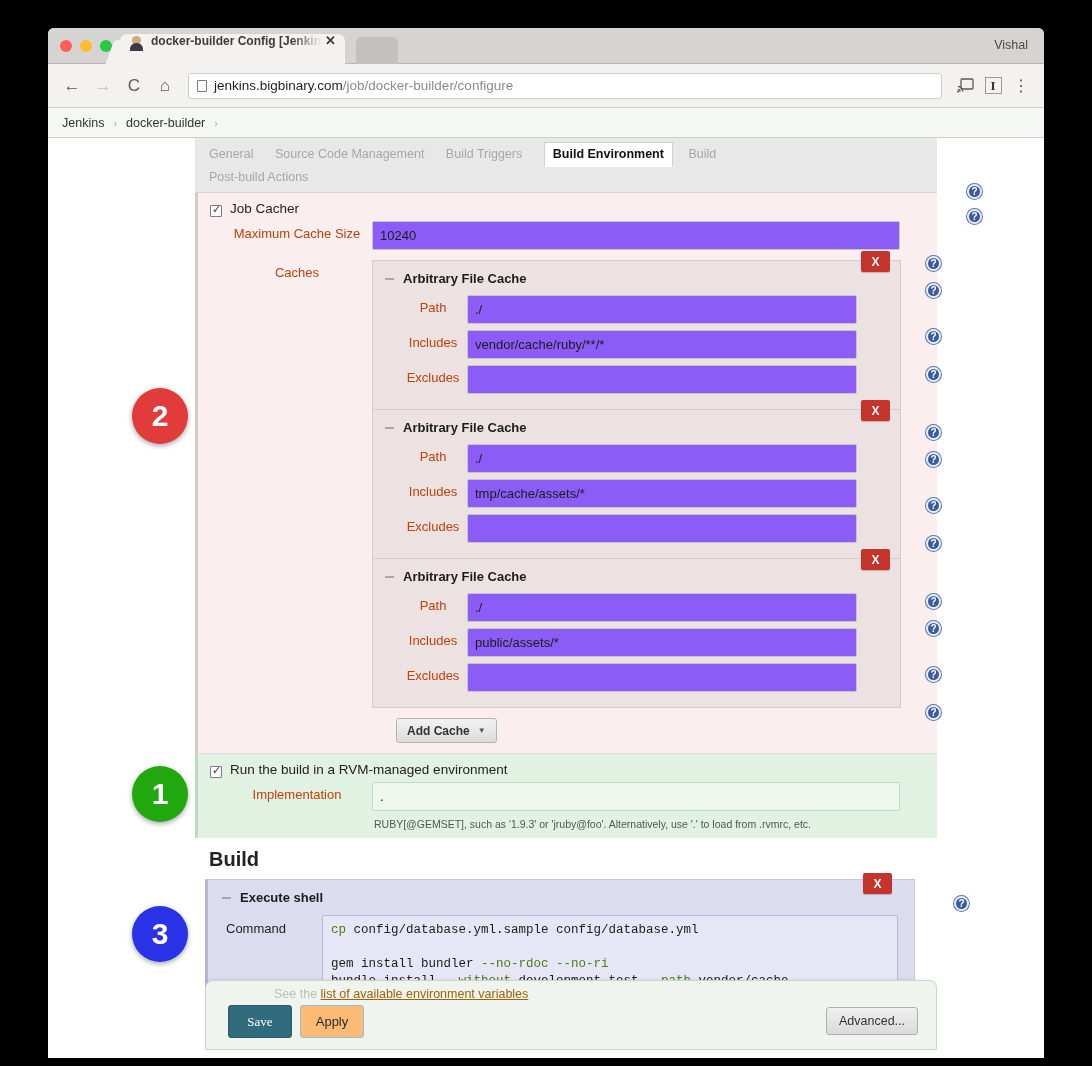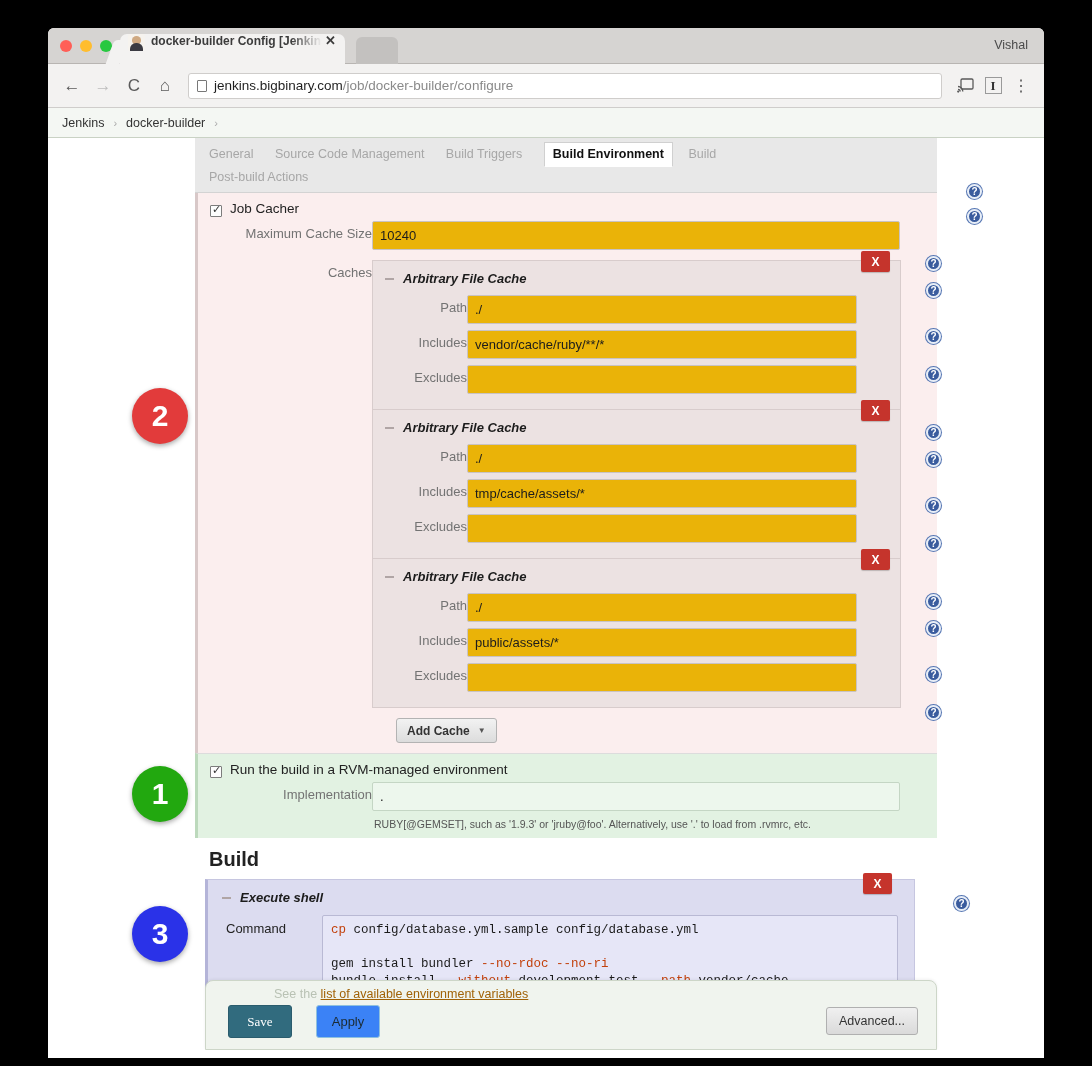--- a/index.html
+++ b/index.html
@@ -207,25 +207,25 @@
     line-height: 12px;
   }
   .opt-label { font-size: 13.5px; color: #222; }
 
   .field-row {
     display: flex; align-items: flex-start;
     padding: 4px 0 4px 24px;
   }
   .field-label {
     width: 150px; flex: 0 0 150px;
-    font-size: 13px; color: #737373;
-    padding-top: 5px; text-align: right;
+    font-size: 13px; color: #c2410c;
+    padding-top: 5px; text-align: center;
   }
   .txt {
-    background: #eab308;
+    background: #8b5cf6;
     border: 1px solid #c9c3c3;
     border-radius: 2px;
     height: 29px;
     display: flex; align-items: center;
     padding: 0 7px;
     font-size: 13px; color: #1c1c1c;
   }
   #max-cache-input { width: 528px; }
 
   
@@ -237,21 +237,20 @@
     border: 1px solid #d8cccc;
     border-top: none;
     width: 529px;
     padding: 8px 0 12px 0;
     position: relative;
   }
   .cache-block.first { border-top: 1px solid #d8cccc; }
   .cache-head {
     display: flex; align-items: center;
     padding: 2px 0 6px 12px;
-    font-style: italic;
   }
   .collapse-dash {
     width: 9px; height: 2px; background: #b0a5a5;
     margin-right: 9px; display:block;
   }
   .cache-title { font-size: 13px; font-weight: bold; color: #1c1c1c; }
   .btn-x {
     position: absolute; right: 10px; top: -10px;
     width: 29px; height: 21px;
     background: #c5342c;
@@ -329,21 +328,21 @@
     border-radius: 2px;
     padding: 6px 8px;
     font-family: "Liberation Mono", monospace;
     font-size: 12.5px;
     color: #1c1c1c;
     line-height: 17px;
     white-space: pre;
     overflow: hidden;
     position: relative;
   }
-  .kw { color: #c2410c; }
+  .kw { color: #4d7c0f; }
   #resize-grip {
     position: absolute; left: 50%; transform: translateX(-50%);
     bottom: -4px; width: 36px; height: 5px;
     background: #b0b0b0; border-radius: 1px;
   }
 
   
   #sticky-footer {
     position: absolute;
     left: 157px; bottom: 0;
@@ -368,26 +367,26 @@
   }
   #save-button {
     background: #316b7e;
     color: #fff; font-size: 13px;
     border: 1px solid #2a5c6d;
     border-radius: 3px;
     width: 64px; height: 33px;
     display: flex; align-items: center; justify-content: center; font-family: Liberation Serif, serif;
   }
   #apply-button {
-    background: #3b82f6;
+    background: #fdba74;
     color: #1b2b33; font-size: 13px;
     border: 1px solid #8fc1de;
     border-radius: 3px;
     width: 64px; height: 33px;
-    margin-left: 24px;
+    margin-left: 8px;
     display: flex; align-items: center; justify-content: center;
   }
   #advanced-button {
     position: absolute; right: 18px; top: 6px;
     background: linear-gradient(#f0f0f0,#dadada);
     border: 1px solid #b0b0b0;
     border-radius: 3px;
     height: 28px; padding: 0 12px;
     font-size: 12.5px; color: #333;
     display: flex; align-items: center;

